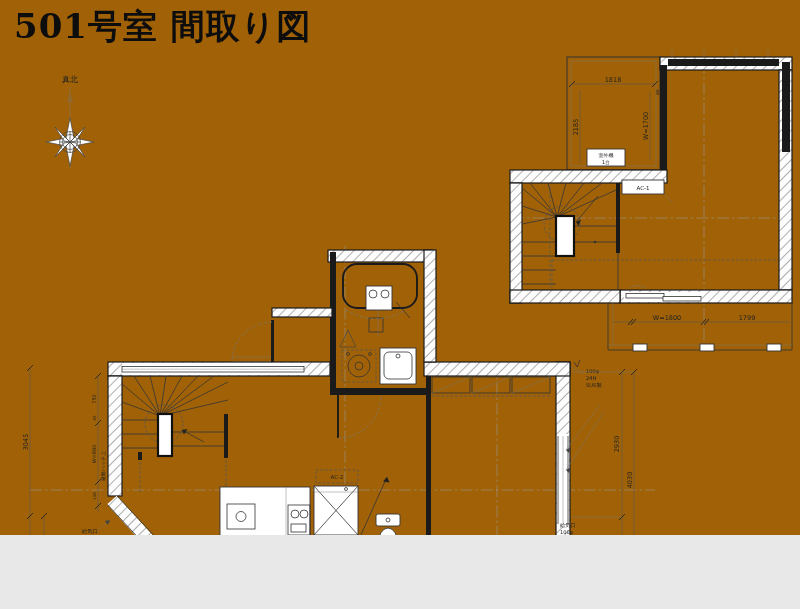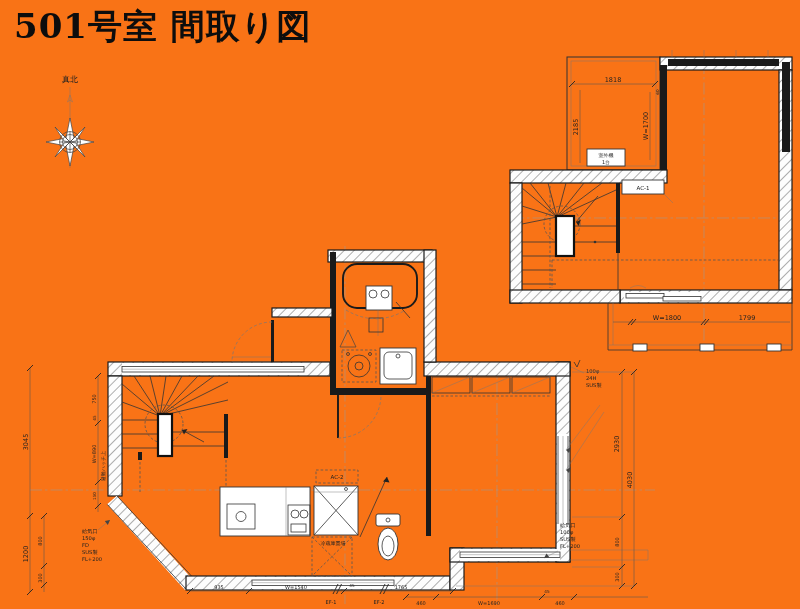--- a/index.html
+++ b/index.html
@@ -1,16 +1,16 @@
 <!DOCTYPE html>
 <html><head>
 <meta charset="utf-8">
 <style>
   html,body{margin:0;padding:0;background:#e8e8e8;}
-  .page{width:800px;height:609px;background:#f97316;position:relative;overflow:hidden;}
+  .page{width:800px;height:535px;background:#a16207;position:relative;overflow:hidden;}
   svg{display:block;}
   .title{font:600 34px "DejaVu Serif","Liberation Serif",serif;fill:#0d0d0d;letter-spacing:1px;}
   .w{fill:url(#hatch);stroke:#1c1c1c;stroke-width:1.2;}
   .pw{fill:none;stroke:#333;stroke-width:1;}
   .blk{fill:#1a1a1a;stroke:none;}
   .ln{stroke:#333;stroke-width:0.8;fill:none;}
   .ln2{stroke:#1a1a1a;stroke-width:1.9;fill:none;}
   .thin{stroke:#777;stroke-width:0.45;fill:none;}
   .dim{stroke:#555;stroke-width:0.55;fill:none;}
   .tick{stroke:#222;stroke-width:0.9;fill:none;}

